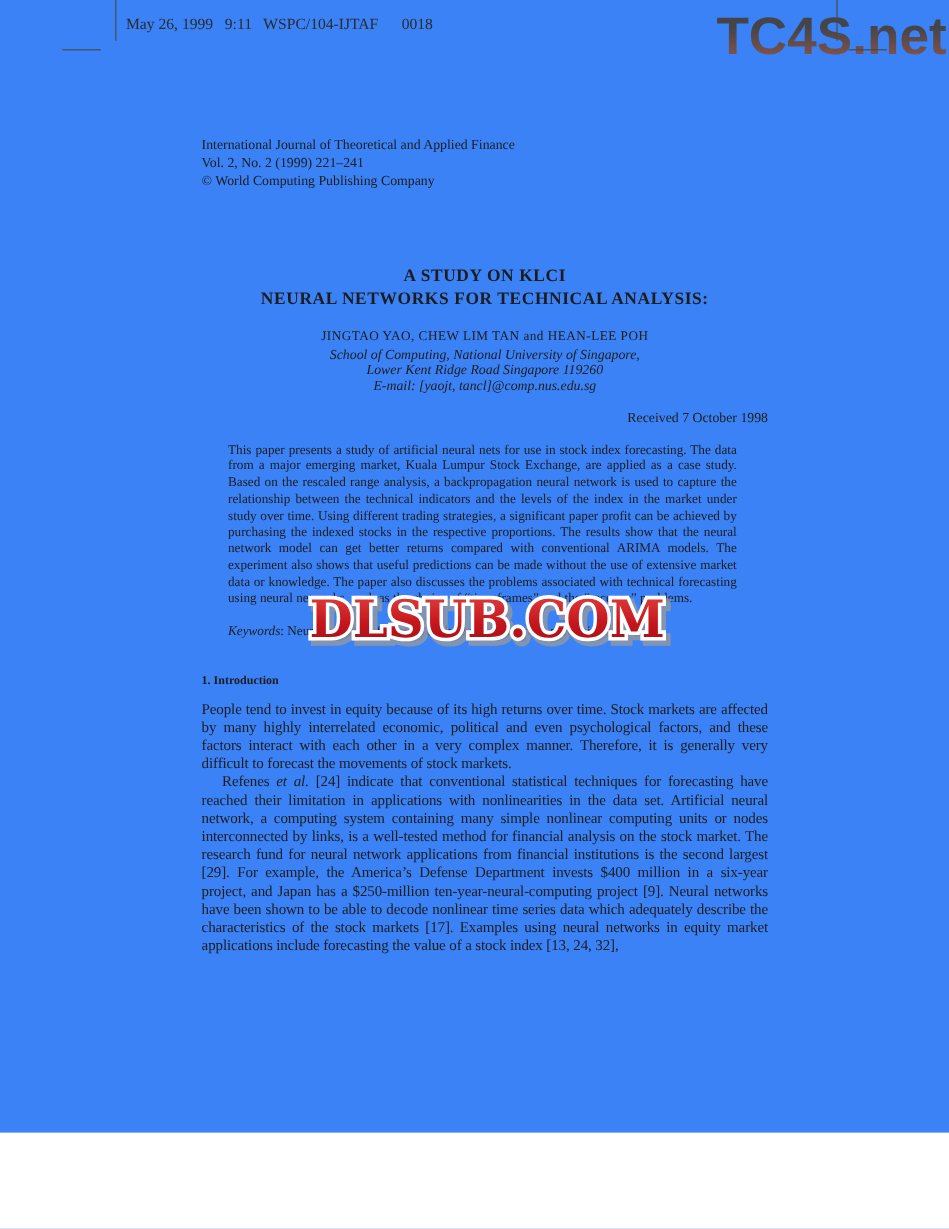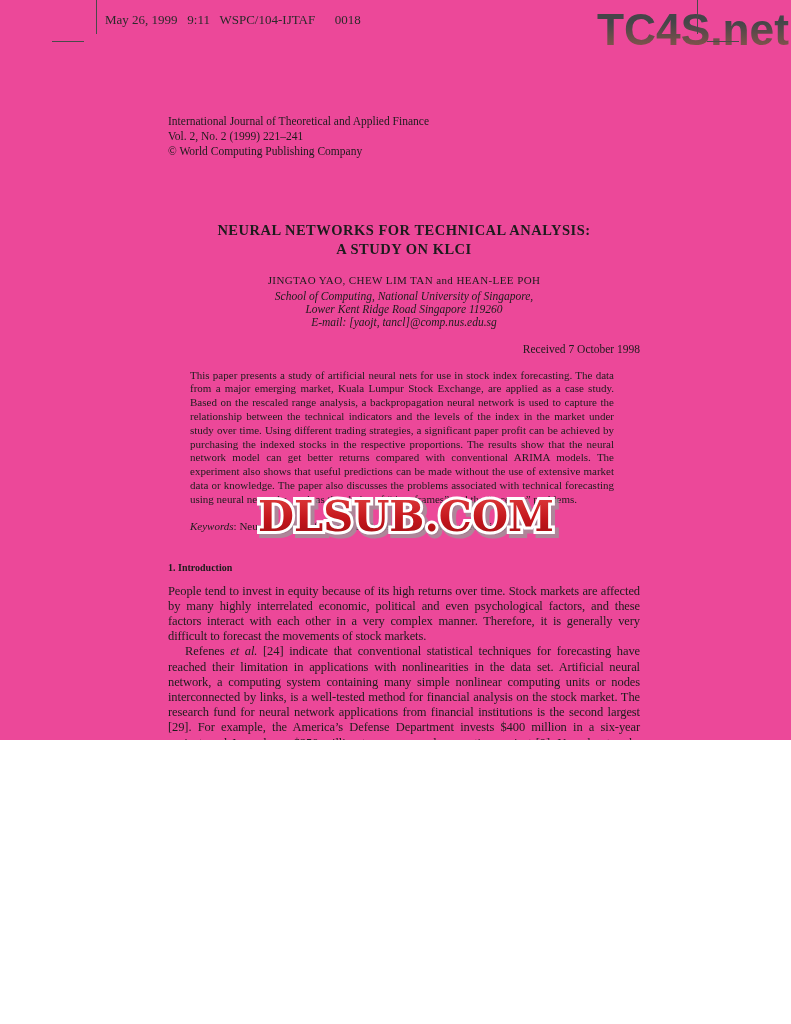--- a/index.html
+++ b/index.html
@@ -1,20 +1,20 @@
 <!DOCTYPE html>
 <html><head>
 <meta charset="utf-8">
 <style>
   html, body { margin: 0; padding: 0; background: #ffffff; }
   .page {
     position: relative;
     width: 791px;
-    height: 740px;
-    background: #ec4899;
+    height: 944px;
+    background: #3b82f6;
     overflow: hidden;
     font-family: "Liberation Serif", serif;
     color: #1c1c1c;
   }
 
   
   .mark { position: absolute; background: #4a4a4a; z-index: 6; }
   .mark.light { background: #9a9a9a; }
 
   
@@ -130,22 +130,22 @@
   </svg>
 
   <div class="column">
     <div class="journal-info">
       <div>International Journal of Theoretical and Applied Finance</div>
       <div>Vol. 2, No. 2 (1999) 221–241</div>
       <div>© World Computing Publishing Company</div>
     </div>
 
     <div class="article-title">
+      <div>A STUDY ON KLCI</div>
       <div>NEURAL NETWORKS FOR TECHNICAL ANALYSIS:</div>
-      <div>A STUDY ON KLCI</div>
     </div>
 
     <div class="authors">JINGTAO YAO, CHEW LIM TAN and HEAN-LEE POH</div>
 
     <div class="affiliation">
       <div>School of Computing, National University of Singapore,</div>
       <div>Lower Kent Ridge Road Singapore 119260</div>
       <div>E-mail: [yaojt, tancl]@comp.nus.edu.sg</div>
     </div>
 

